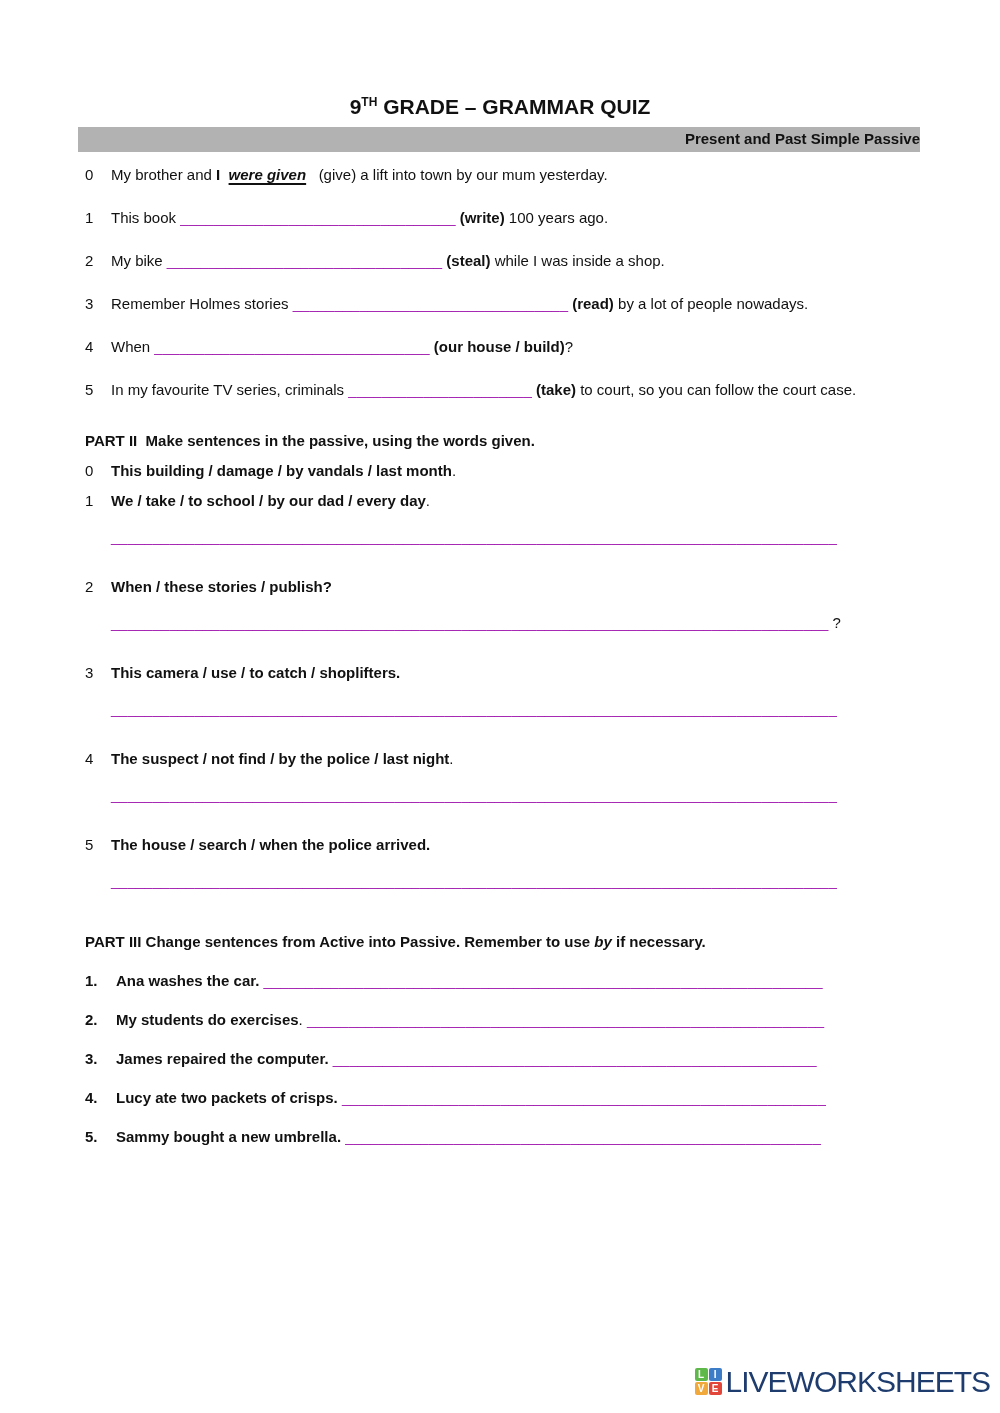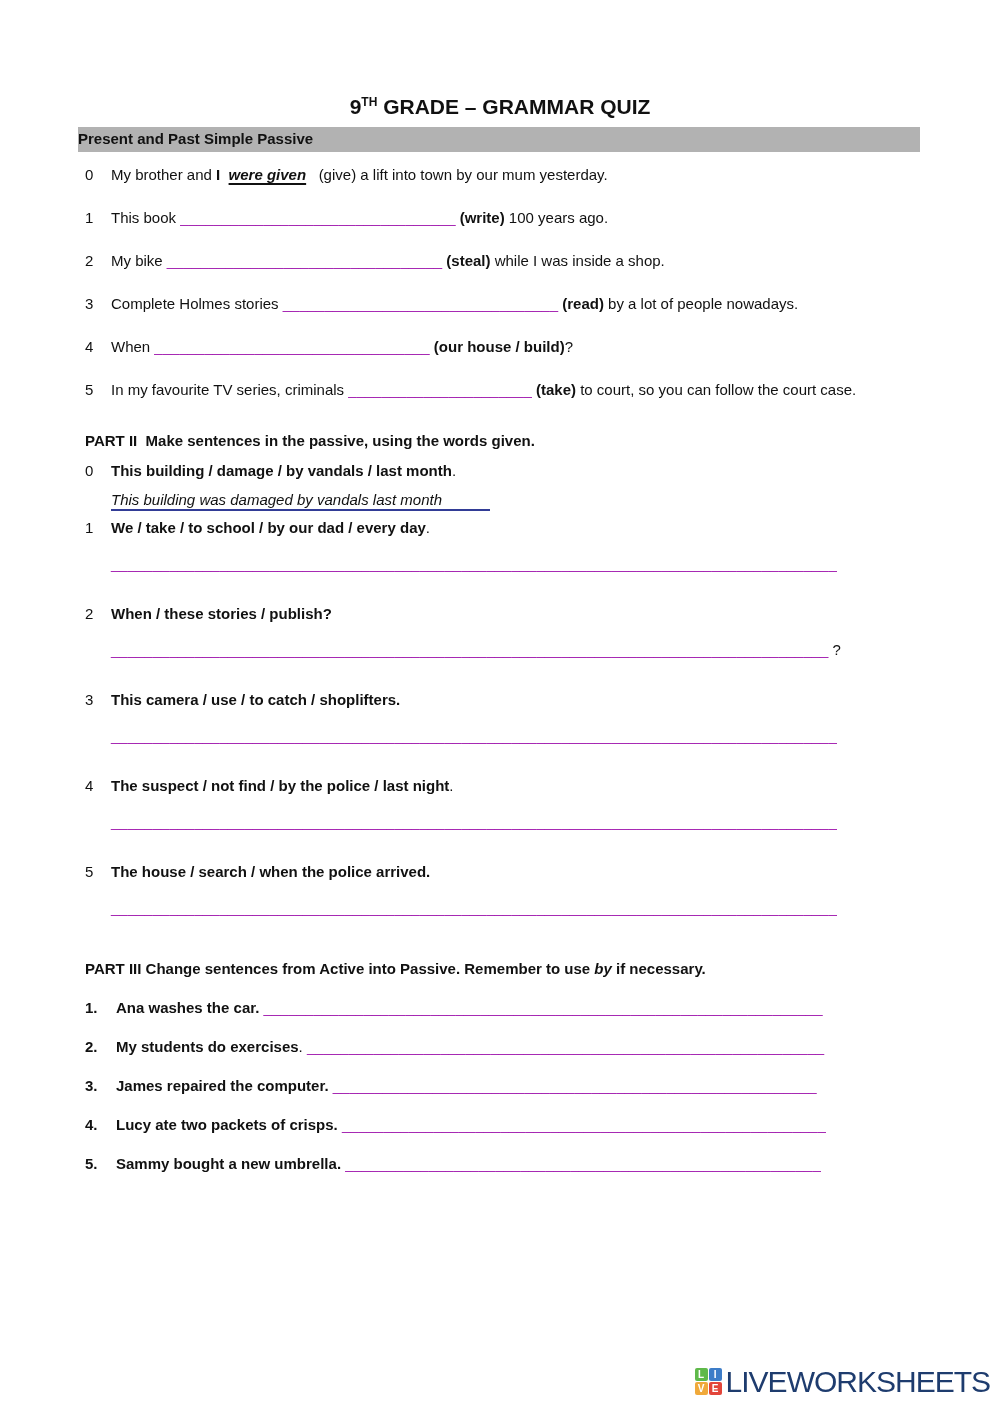--- a/index.html
+++ b/index.html
@@ -14,21 +14,21 @@
   }
   .title { padding-top: 50px; text-align: center; font-size: 21px; line-height: 25px; font-weight: bold; margin-top: 40px; }
   .title sup { font-size: 12px; }
   .content { margin: 0 80px 0 85px; }
   .name-row { margin-top: 62px; }
   .name-label { font-weight: bold; }
   .name-line { display: inline-block; width: 215px; border-bottom: 2px solid #1a1a1a; height: 14px; margin-left: 12px; vertical-align: baseline; }
   .banner {
     margin-top: 8px; margin-left: -7px;
     background: var(--banner-bg, #b2b2b2);
-    text-align: left; font-weight: bold;
+    text-align: right; font-weight: bold;
     padding: 2px 0 3px 0;
   }
   .part { }
   .p1 { margin-top: 10px; }
   .p2 { margin-top: 31px; }
   .p3 { margin-top: 41px; }
   .heading { }
   .line { display: flex; }
   .num { flex: 0 0 26px; }
   .p3 .num { flex-basis: 31px; font-weight: bold; }
@@ -82,42 +82,38 @@
           <div class="line item">
             <span class="num">1</span>
             <span class="txt"><span class="seg ">This book </span><span class="seg blank">_________________________________</span><span class="seg "> </span><span class="seg b">(write)</span><span class="seg "> 100 years ago.</span></span>
           </div>
           <div class="line item">
             <span class="num">2</span>
             <span class="txt"><span class="seg ">My bike </span><span class="seg blank">_________________________________</span><span class="seg "> </span><span class="seg b">(steal)</span><span class="seg "> while I was inside a shop.</span></span>
           </div>
           <div class="line item">
             <span class="num">3</span>
-            <span class="txt"><span class="seg ">Complete Holmes stories </span><span class="seg blank">_________________________________</span><span class="seg "> </span><span class="seg b">(read)</span><span class="seg "> by a lot of people nowadays.</span></span>
+            <span class="txt"><span class="seg ">Remember Holmes stories </span><span class="seg blank">_________________________________</span><span class="seg "> </span><span class="seg b">(read)</span><span class="seg "> by a lot of people nowadays.</span></span>
           </div>
           <div class="line item">
             <span class="num">4</span>
             <span class="txt"><span class="seg ">When </span><span class="seg blank">_________________________________</span><span class="seg "> </span><span class="seg b">(our house / build)</span><span class="seg ">?</span></span>
           </div>
           <div class="line item">
             <span class="num">5</span>
             <span class="txt"><span class="seg ">In my favourite TV series, criminals </span><span class="seg blank">______________________</span><span class="seg "> </span><span class="seg b">(take)</span><span class="seg "> to court, so you can follow the court case.</span></span>
           </div>
         </div>
       </section>
       <section class="part p2">
         <div class="heading"><span class="seg b">PART II  Make sentences in the passive, using the words given.</span></div>
         <div class="lines">
           <div class="line item">
             <span class="num">0</span>
             <span class="txt"><span class="seg b">This building / damage / by vandals / last month</span><span class="seg ">.</span></span>
-          </div>
-          <div class="line answer">
-            <span class="num"></span>
-            <span class="txt"><span class="seg ex">This building was damaged by vandals last month</span></span>
           </div>
           <div class="line item">
             <span class="num">1</span>
             <span class="txt"><span class="seg b">We / take / to school / by our dad / every day</span><span class="seg ">.</span></span>
           </div>
           <div class="line blank">
             <span class="num"></span>
             <span class="txt"><span class="seg blank">_______________________________________________________________________________________</span></span>
           </div>
           <div class="line item">

